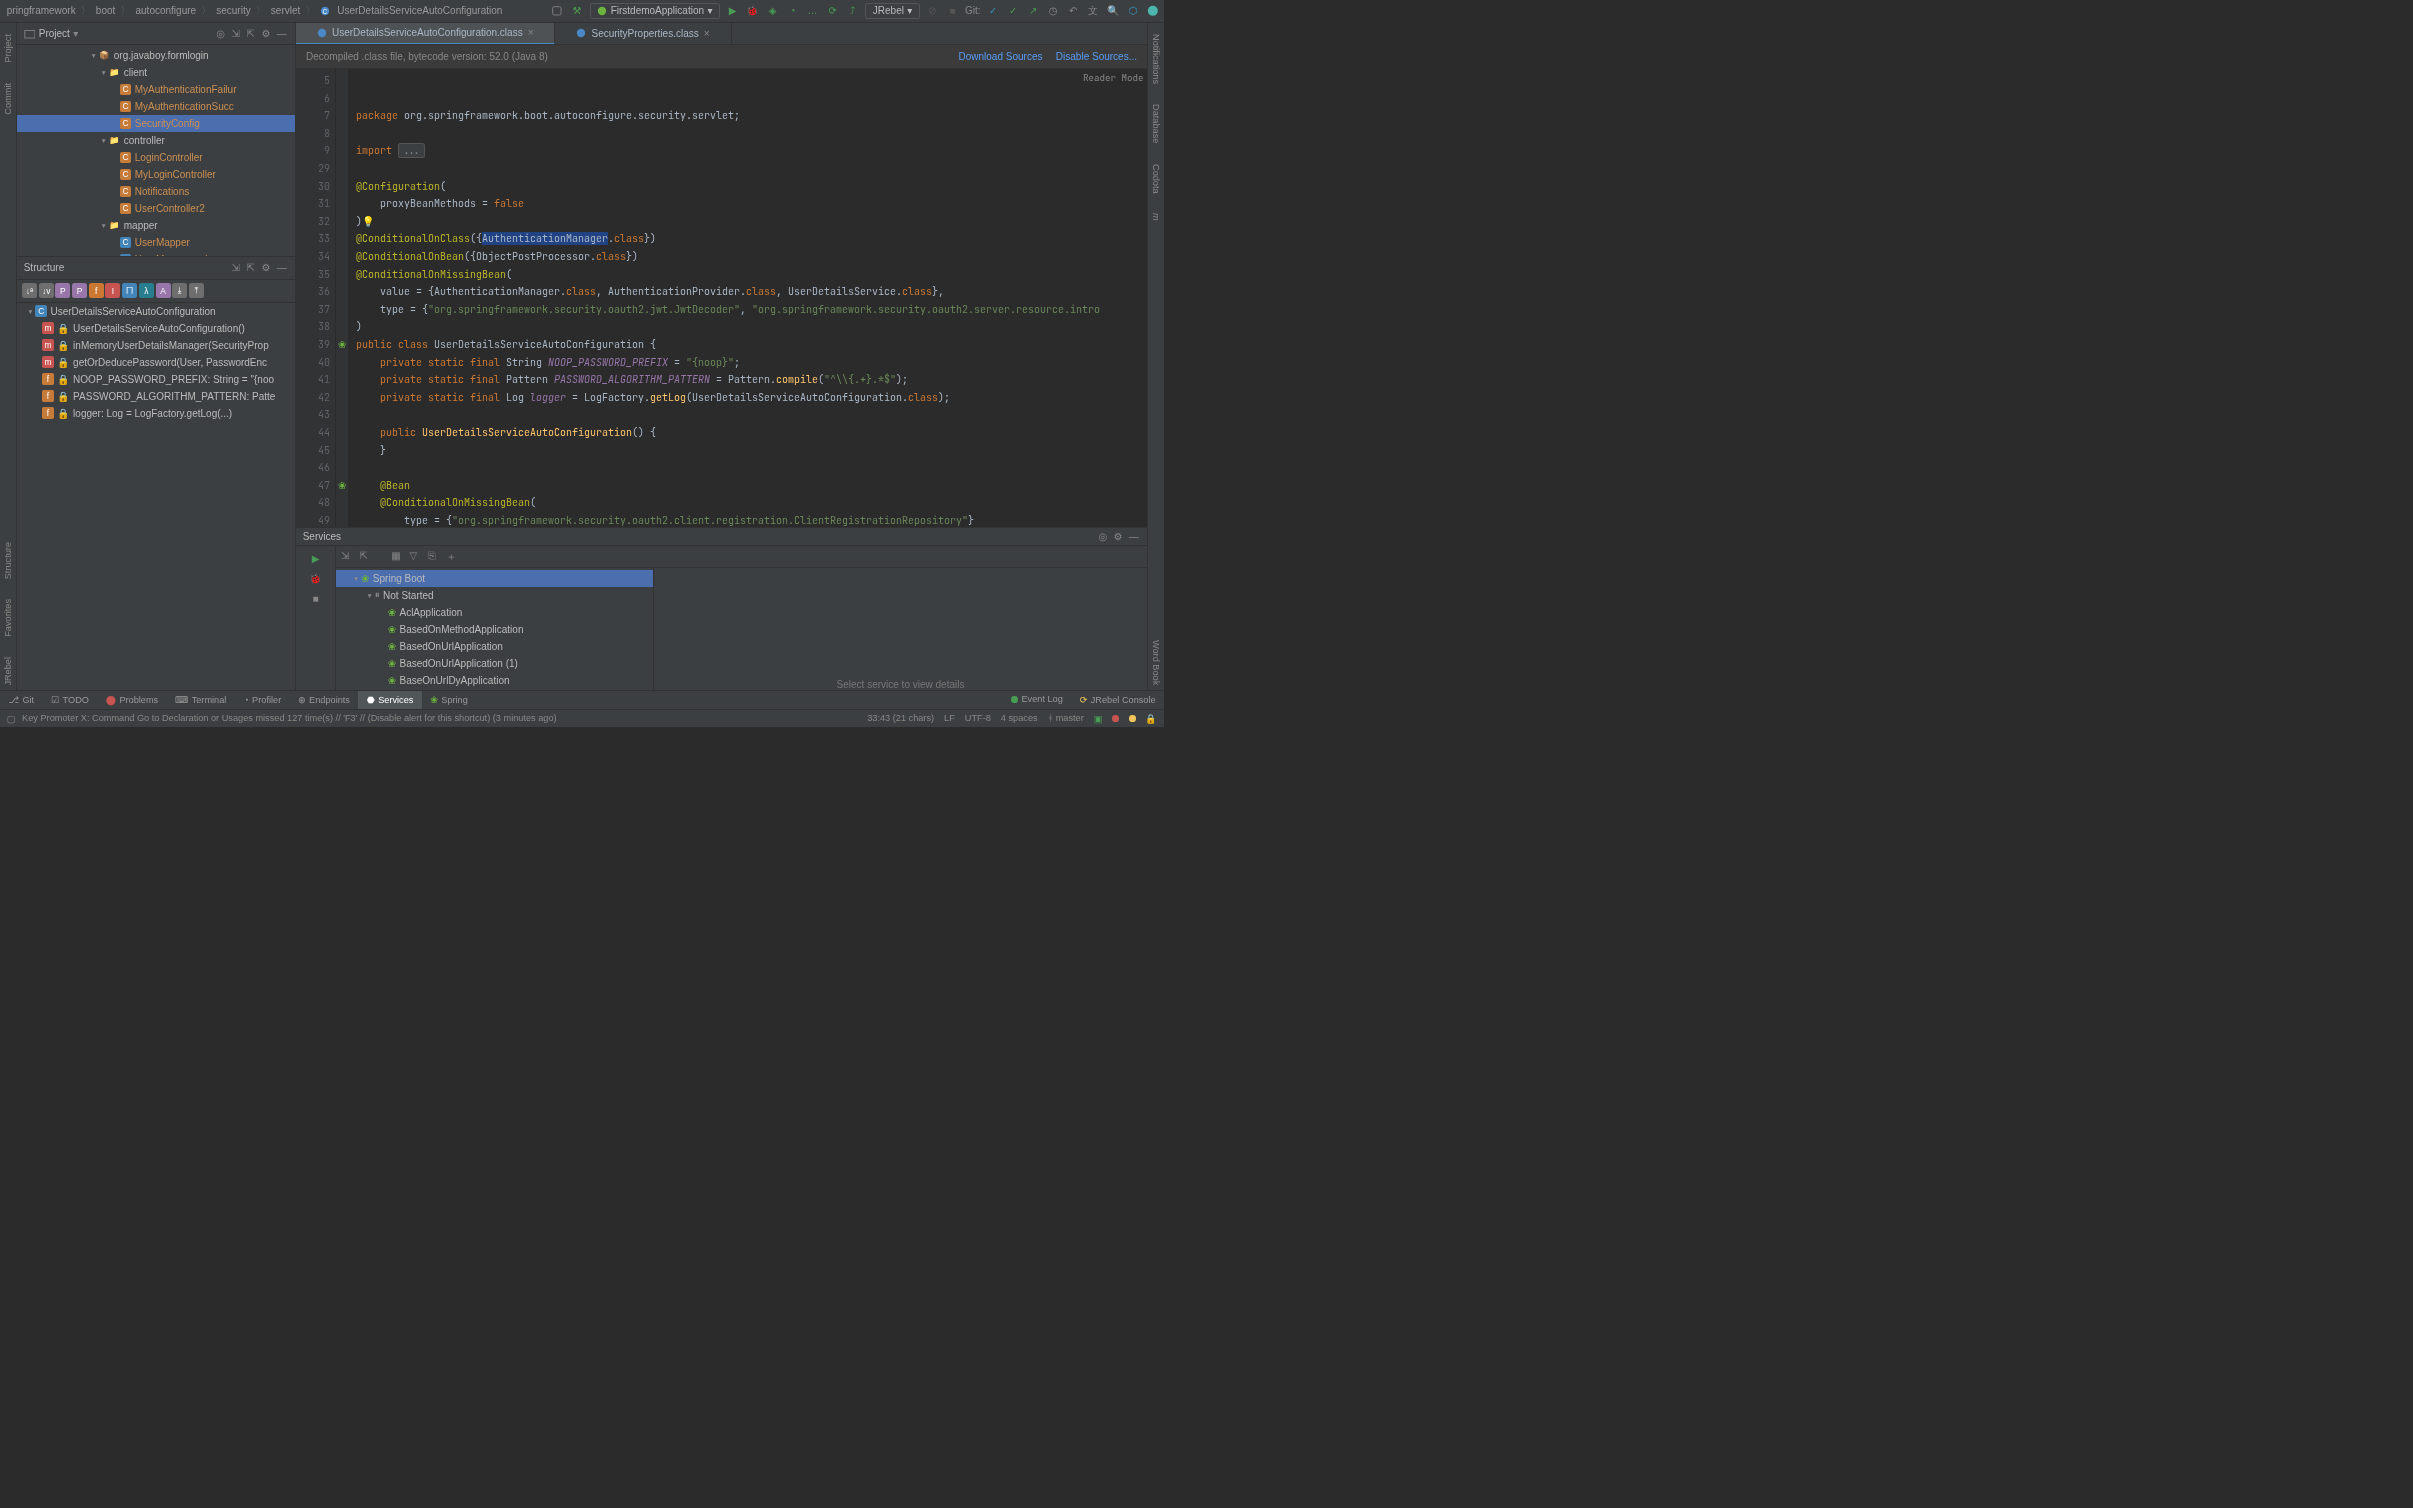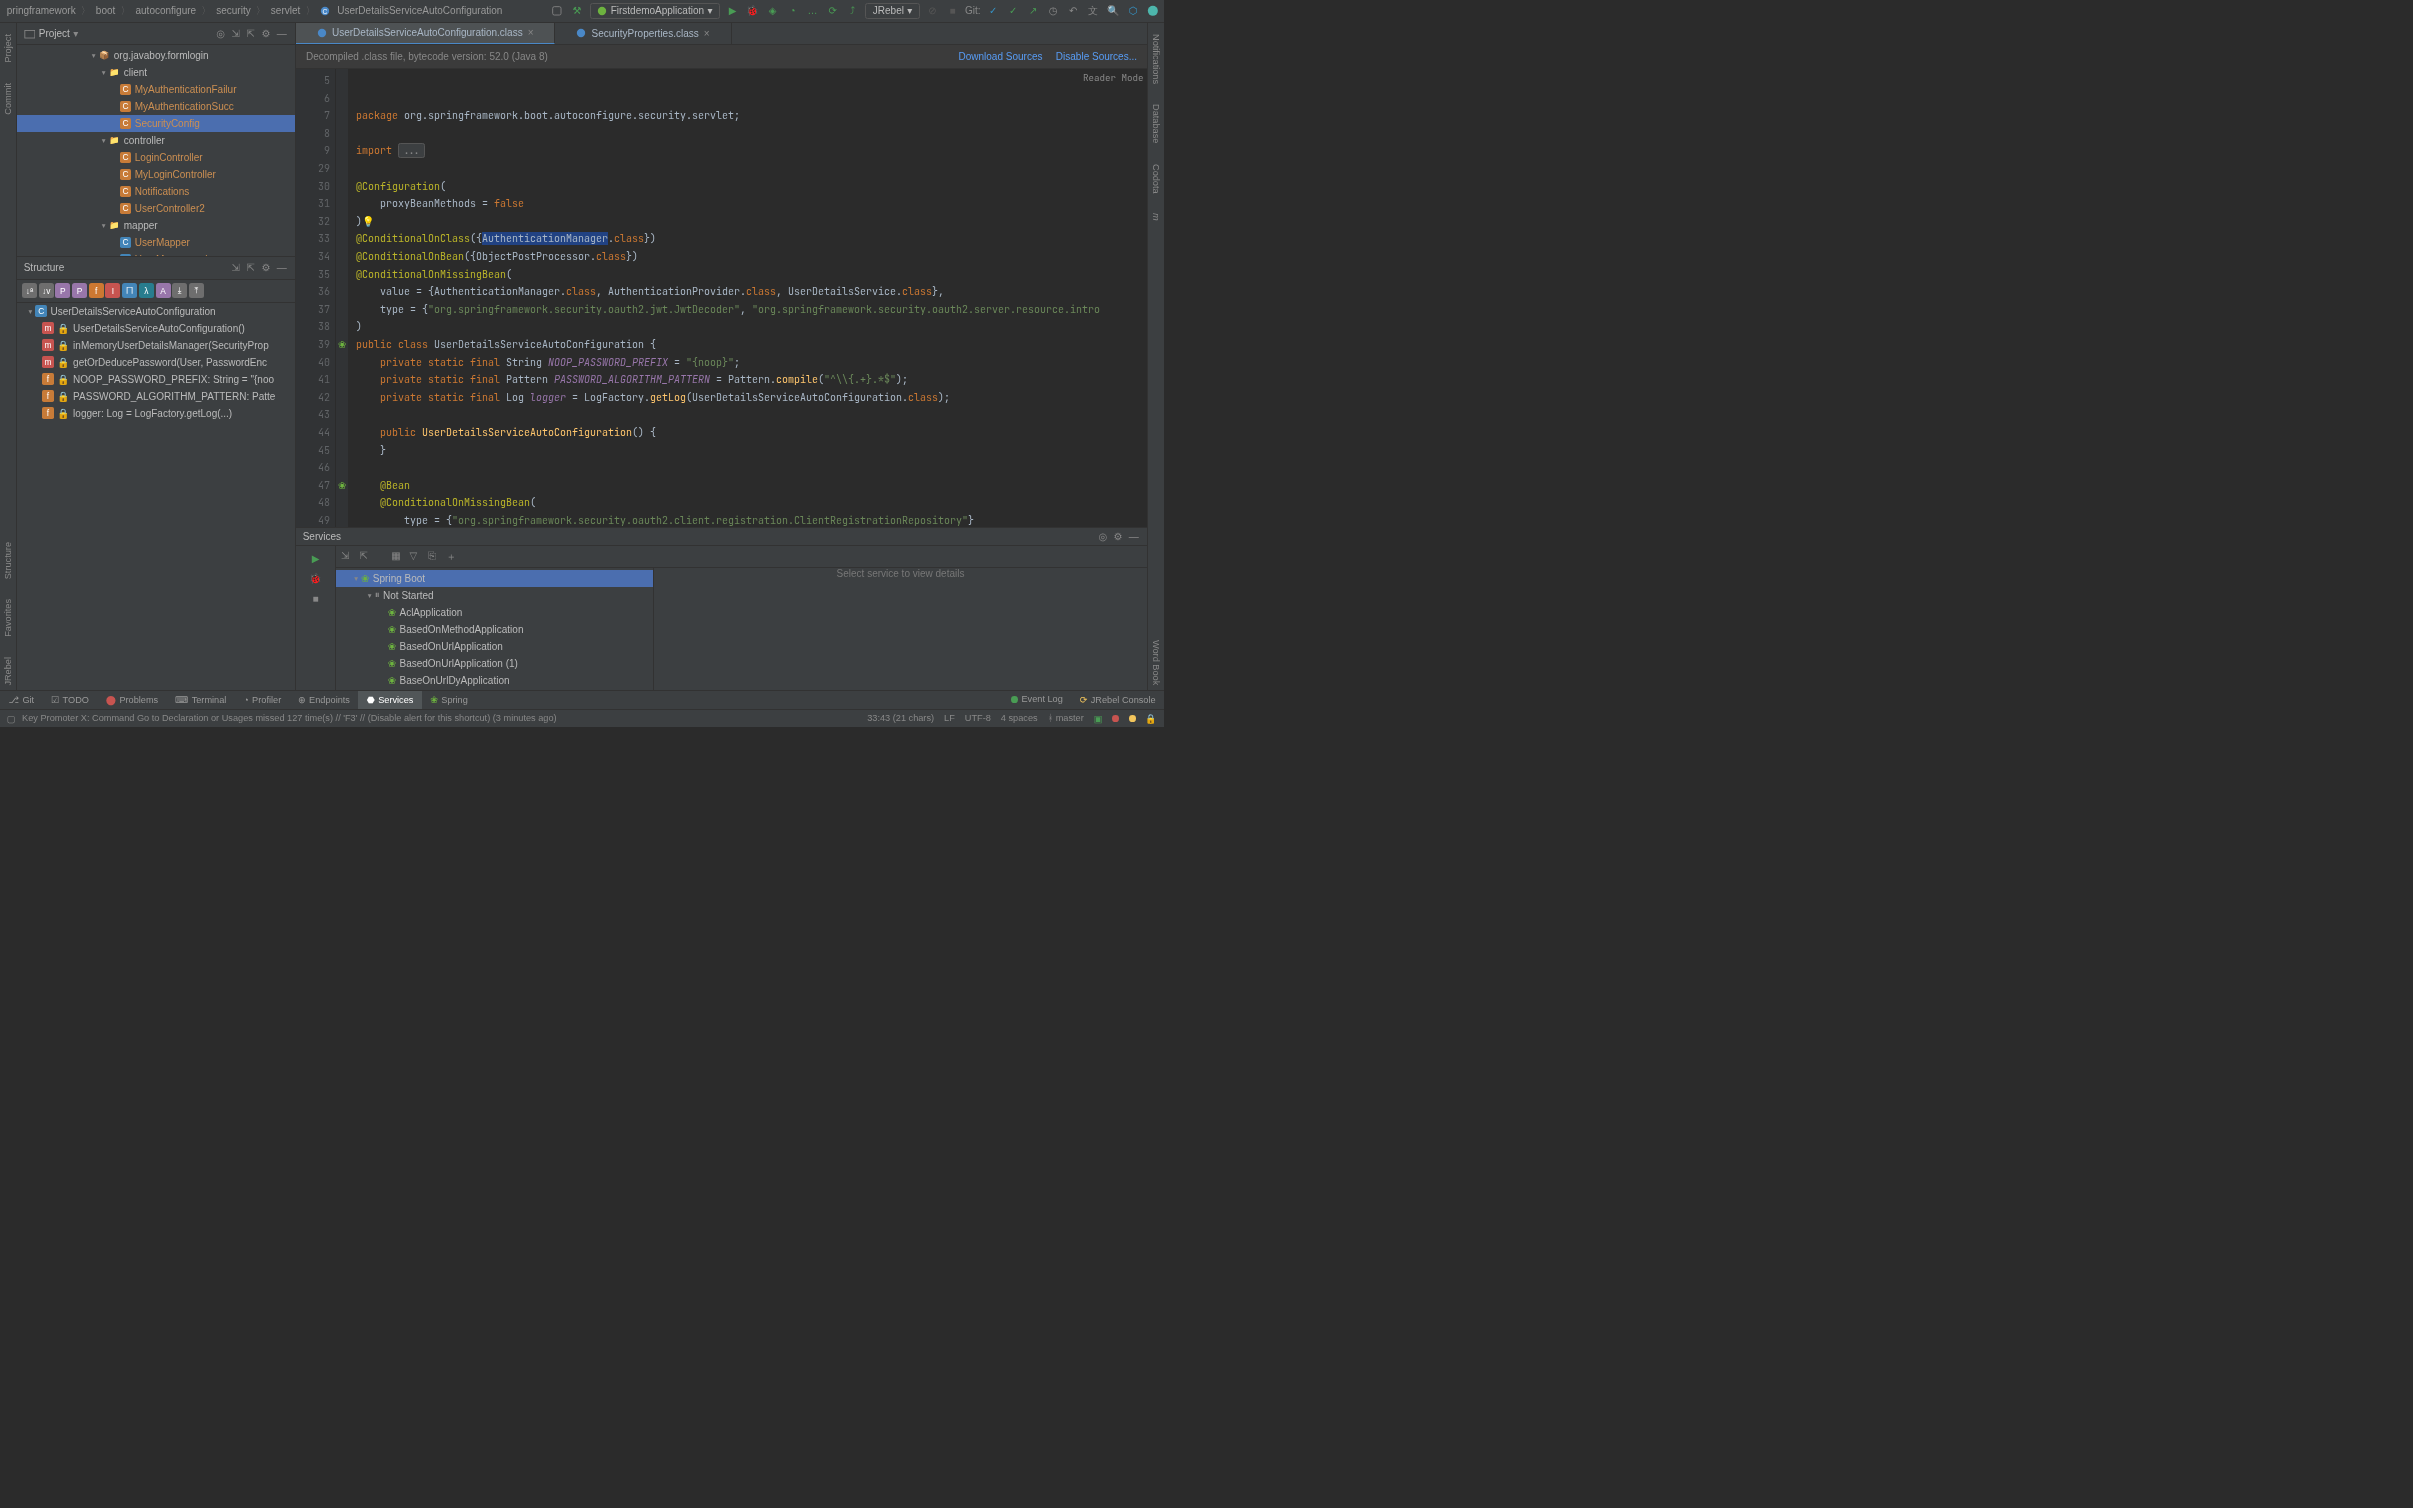--- a/index.html
+++ b/index.html
@@ -154,21 +154,21 @@
 .svc-body { flex: 1; display: flex; }
 .svc-gutter {
   width: 40px; border-right: 0.8px solid #323232; display: flex; flex-direction: column;
   align-items: center; padding-top: 5px; gap: 5px;
 }
 .svc-toolbar {
   height: 22px; border-bottom: 0.8px solid #323232; display: flex; align-items: center;
   padding: 0 5px; gap: 6.7px;
 }
 .svc-tree { width: 318px; border-right: 0.8px solid #323232; overflow: auto; padding: 1.7px 0; }
-.svc-right { flex: 1; display: flex; align-items: flex-start; justify-content: center; color: #777; }
+.svc-right { flex: 1; display: flex; align-items: flex-end; justify-content: center; color: #777; }
 
 .status-tabs {
   height: 18.4px; background: #3c3f41; border-top: 0.8px solid #323232;
   display: flex; align-items: center; font-size: 9.2px;
 }
 .status-tab {
   padding: 0 8.4px; height: 100%; display: flex; align-items: center; gap: 3.4px;
   cursor: pointer; color: #999;
 }
 .status-tab.active { background: #515658; color: #fff; }

